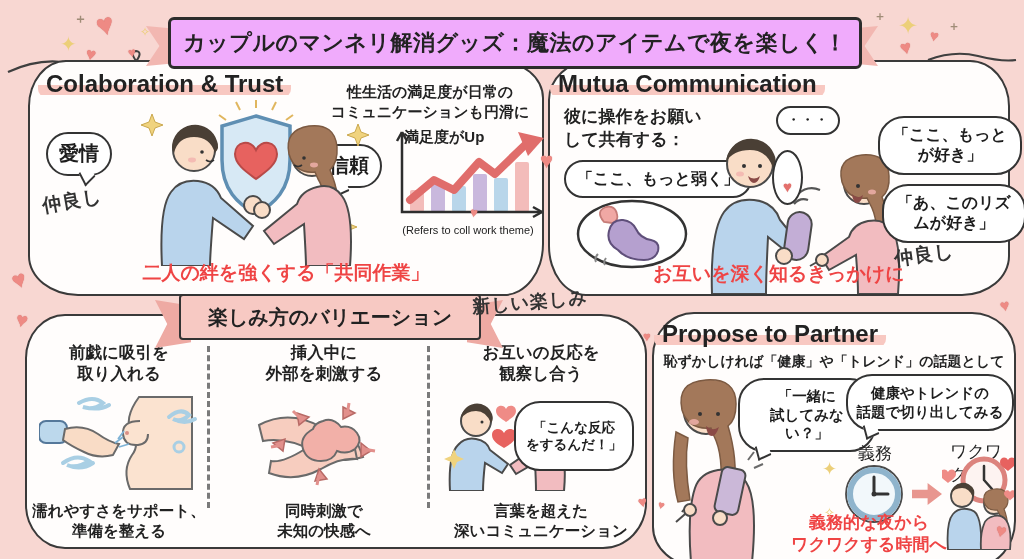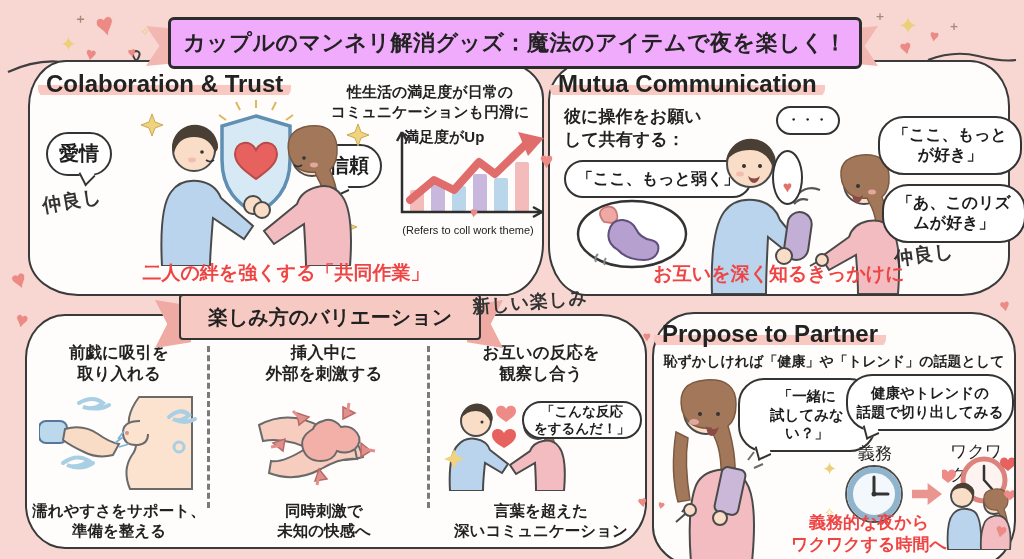--- a/index.html
+++ b/index.html
@@ -275,21 +275,21 @@
             <circle cx="40" cy="27" r="1.5" fill="#333"></circle>
             <path d="M8,96 q-2,-36 8,-46 q7,-8 18,-6 q11,2 14,11 l18,14 -6,9 -17,-10 q-2,18 -2,28z" fill="#b9d4ec" stroke="#4a4a4a" stroke-width="2"></path>
             <circle cx="96" cy="30" r="14" fill="#f9ddc7" stroke="#4a4a4a" stroke-width="2"></circle>
             <path d="M82,28 q-4,-16 14,-18 q18,-2 18,14 q0,9 -5,13 q7,18 4,32l-8,2 q2,-18 -3,-29 l-2,-4 q-14,2 -18,-10z" fill="#a3785a" stroke="#7c5a42" stroke-width="1.3"></path>
             <circle cx="90" cy="31" r="1.5" fill="#333"></circle>
             <path d="M122,96 q3,-34 -5,-44 q-6,-8 -16,-6 q-10,2 -13,10 l-20,14 6,9 19,-11 q1,18 1,28z" fill="#f2bcc0" stroke="#4a4a4a" stroke-width="2"></path>
             <path d="M62,38 c-3,-6 -12,-5 -12,2 c0,6 7,10 12,13 c5,-3 12,-7 12,-13 c0,-7 -9,-8 -12,-2z" fill="#e7625f"></path>
             <path d="M64,14 c-2,-5 -10,-4 -10,2 c0,5 6,8 10,11 c4,-3 10,-6 10,-11 c0,-6 -8,-7 -10,-2z" fill="#ef8b86"></path>
             <path d="M12,54 l3,7 7,3 -7,3 -3,7 -3,-7 -7,-3 7,-3z" fill="#f0d37e"></path>
           </svg>
-          <div class="bubble" style="right:0px;top:6px;width:104px;font-size:13.5px;padding:0 6px;">「こんな反応
+          <div class="bubble" style="right:8px;top:6px;width:104px;font-size:13.5px;padding:16px 6px;">「こんな反応
 をするんだ！」</div>
         </div>
         <div class="col-caption">言葉を超えた
 深いコミュニケーション</div>
       </div>
     </div>
   </div>
 
   <div class="handwritten" style="left:472px;top:290px;font-size:18px;transform:rotate(-5deg);z-index:7;">新しい楽しみ</div>
 

